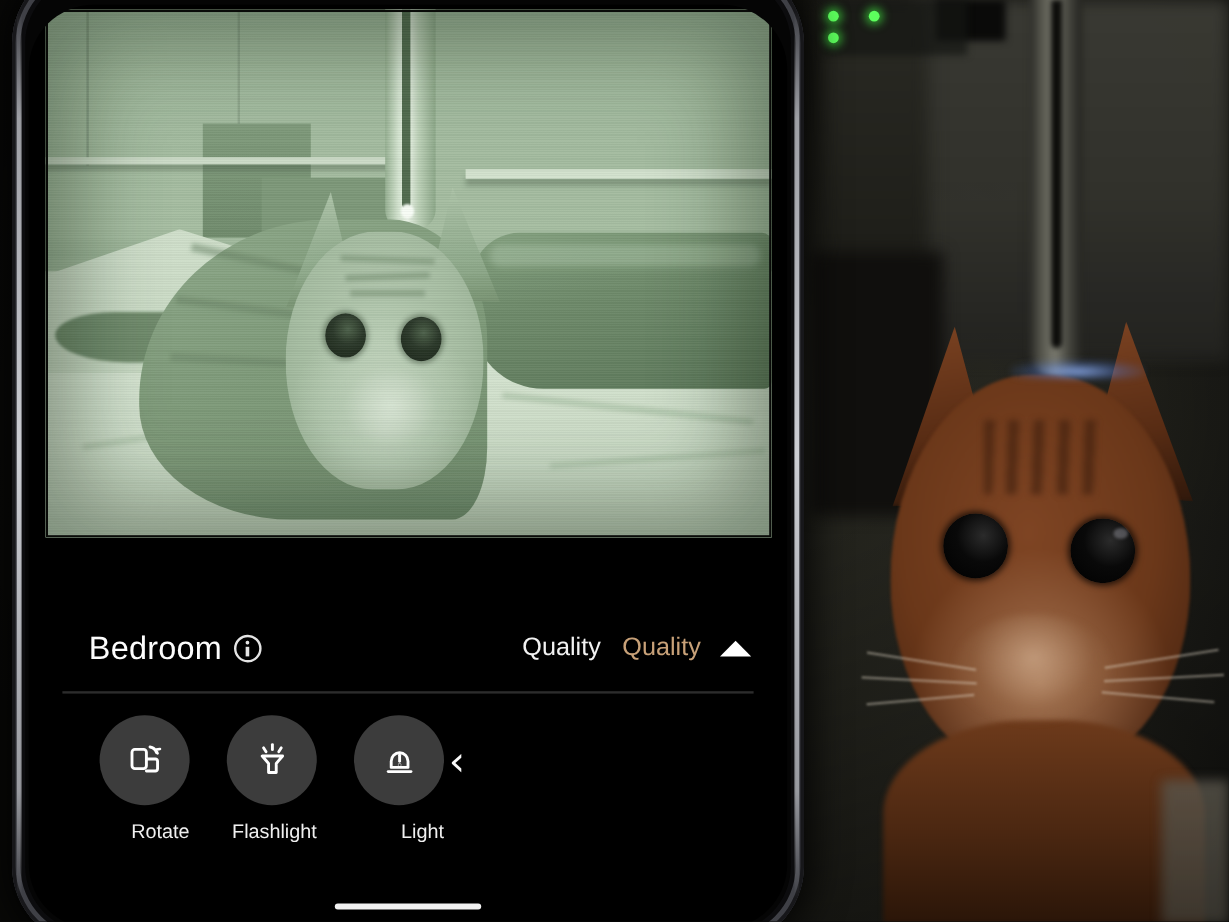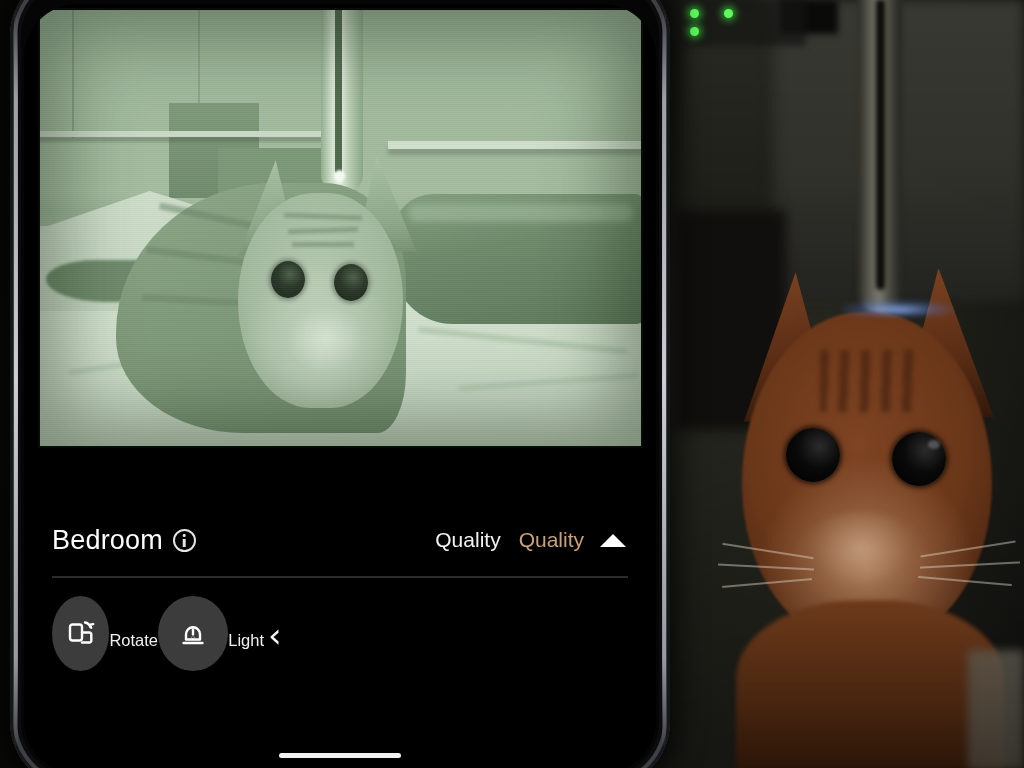--- a/index.html
+++ b/index.html
@@ -373,21 +373,21 @@
     width: 2.6px; height: 2.6px; border-radius: 50%;
     background: #e4e4e4;
   }
   .info-icon::after {
     content: "";
     position: absolute; left: 50%; top: 8.5px;
     transform: translateX(-50%);
     width: 2.6px; height: 8px;
     background: #e4e4e4;
   }
-  .name-wrap { display: flex; align-items: center; }
+  .name-wrap { display: flex; align-items: center; margin-left: 22px; }
   .spacer { flex: 1 1 auto; }
   .quality-label {
     color: #f2f2f2;
     font-size: 21px;
     margin-right: 18px;
   }
   .quality-value {
     font-size: 21px;
     margin-right: 16px;
   }
@@ -410,22 +410,22 @@
     position: absolute;
     left: 14px; right: 14px; top: 592px;
     height: 130px;
     display: flex;
     align-items: flex-start;
     padding-left: 14px;
   }
   .action {
     width: 106px;
     display: flex;
-    flex-direction: row;
-    align-items: center;
+    flex-direction: column;
+    align-items: flex-end;
   }
   .bubble {
     width: 75px; height: 75px;
     border-radius: 50%;
     background: #3c3c3c;
     display: flex;
     align-items: center;
     justify-content: center;
     position: relative;
   }
@@ -586,20 +586,31 @@
               <rect x="7" y="8.5" width="12" height="16" rx="2.4"></rect>
               <path d="M19 16.5h7.5a1.8 1.8 0 0 1 1.8 1.8v6.4a1.8 1.8 0 0 1-1.8 1.8H19" fill="none"></path>
               <path d="M22 6.5c2.6.4 4.6 2.2 5.4 4.6"></path>
               <path d="M28.3 11.8l-1.2-3.1 3.2-.5" stroke-width="2.2"></path>
             </svg>
           </div>
           <span class="action-label">Rotate</span>
         </div>
 
 
+        <div class="action">
+          <div class="bubble">
+            <svg class="ico" width="36" height="36" viewBox="0 0 36 36" fill="none" stroke="#ffffff" stroke-width="2.4" stroke-linecap="round" stroke-linejoin="round">
+              <path d="M18 4.5v4.2"></path>
+              <path d="M10.6 7.2l2.1 3.3"></path>
+              <path d="M25.4 7.2l-2.1 3.3"></path>
+              <path d="M9.5 14h17l-5.3 6.2v7.6h-6.4v-7.6z"></path>
+            </svg>
+          </div>
+          <span class="action-label">Flashlight</span>
+        </div>
 
 
         <div class="action">
           <div class="bubble">
             <svg class="ico" width="36" height="36" viewBox="0 0 36 36" fill="none" stroke="#ffffff" stroke-width="2.4" stroke-linecap="round" stroke-linejoin="round">
               <path d="M11 23.5v-5.2a7 7 0 0 1 14 0v5.2z"></path>
               <path d="M8.5 27h19"></path>
               <path d="M18 13.4v5"></path>
               <circle cx="18" cy="21.4" r="0.2" stroke-width="2.6"></circle>
             </svg>

